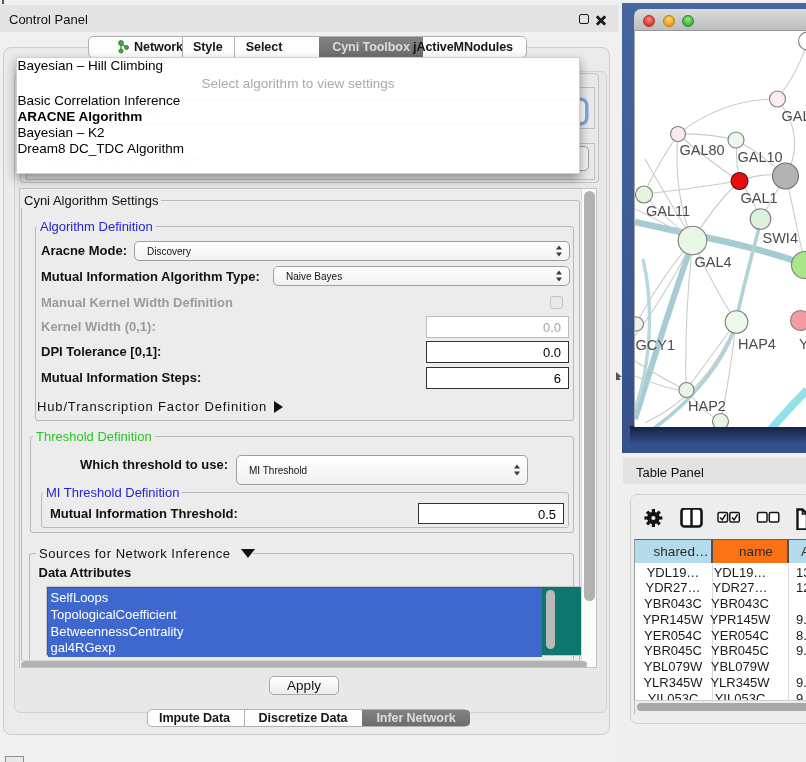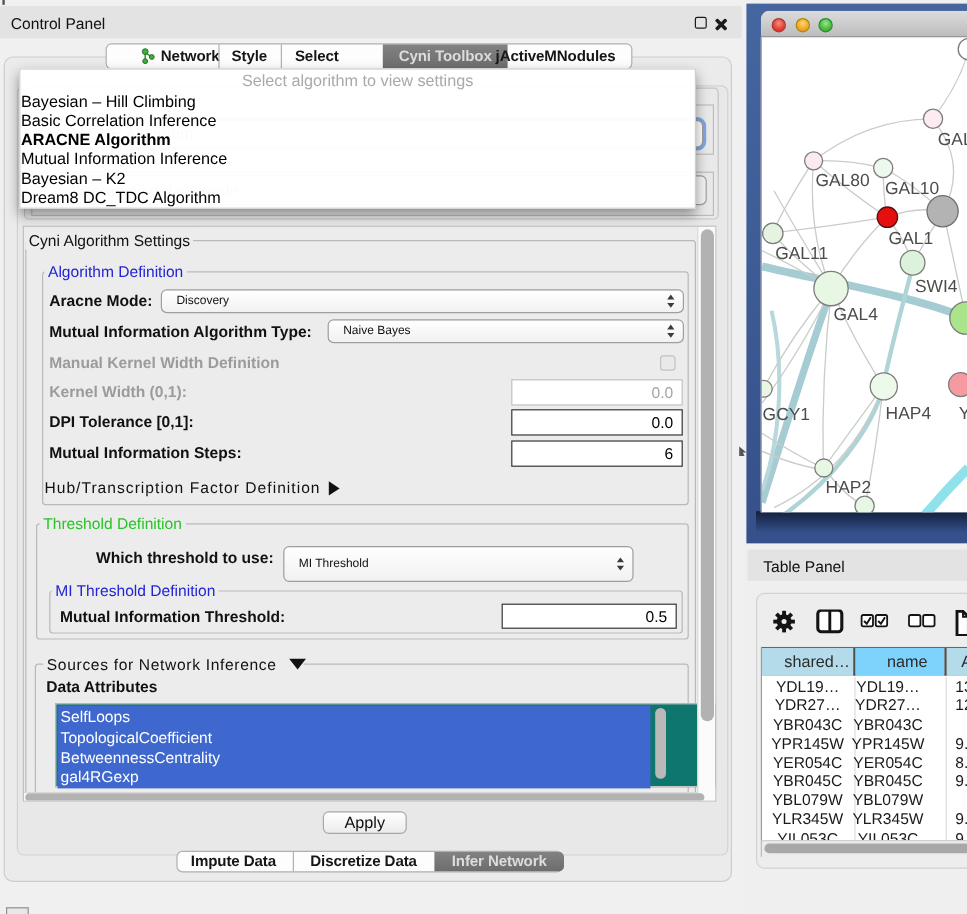--- a/index.html
+++ b/index.html
@@ -158,25 +158,24 @@
     Network</div>
   <div class="segsep" style="left:92.5px;"></div>
   <div class="segitem" style="left:92.5px; width:52.5px;">Style</div>
   <div class="segsep" style="left:145px;"></div>
   <div class="segitem" style="left:145px; width:60px;">Select</div>
   <div class="segitem segdark" style="left:205px; width:104px;margin-left:25px;">Cyni Toolbox</div>
   <div class="segitem" style="left:309px; width:130px;">jActiveMNodules</div>
 </div>
 
 <div class="abs" style="left:16px; top:57px; width:564px; height:117px; background:rgba(255,255,255,0.97); border:1px solid #cfcfcf; box-shadow:0 5px 10px rgba(0,0,0,0.4); font-size:13.5px;">
+  <div style="padding-left:0.5px; height:16.1px; line-height:16.1px;">Bayesian – Hill Climbing</div>
   <div style="text-align:center; color:#a9a9a9; height:19px; line-height:19px;">Select algorithm to view settings</div>
-  <div style="padding-left:0.5px; height:16.1px; line-height:16.1px;">Bayesian – Hill Climbing</div>
   <div style="padding-left:0.5px; height:16.1px; line-height:16.1px;">Basic Correlation Inference</div>
   <div style="padding-left:0.5px; height:16.1px; line-height:16.1px; font-weight:bold;">ARACNE Algorithm</div>
-  <div style="padding-left:0.5px; height:16.1px; line-height:16.1px;">Mutual Information Inference</div>
   <div style="padding-left:0.5px; height:16.1px; line-height:16.1px;">Bayesian – K2</div>
   <div style="padding-left:0.5px; height:16.1px; line-height:16.1px;">Dream8 DC_TDC Algorithm</div>
 </div>
 
 <svg class="abs" style="left:615px; top:371px;" width="8" height="10" viewBox="0 0 8 10">
   <path d="M1 9 L1 1 L7 6 L4 6 L5.5 9 Z" fill="#3a3a3a" opacity="0.85"></path>
 </svg>
 
 <div class="abs" style="left:622px; top:3px; width:184px; height:450px; background:linear-gradient(#46669f,#35508a);"></div>
 
@@ -302,21 +301,21 @@
 
   <path d="M 153.5 21.5 L 153.5 1.5 L 158.5 1.5 L 163 6 L 163 21.5 Z" fill="#fff" stroke="#141414" stroke-width="2.4"></path>
   <path d="M 158.5 1.5 L 158.5 6 L 163 6" fill="none" stroke="#141414" stroke-width="1.6"></path>
 </svg>
 
 <div class="abs" style="left:634px; top:538.5px; width:172px; height:161px; background:#fff; overflow:hidden; font-size:13px; color:#1a1a1a; border-left:1px solid #9a9a9a;">
 
   <div class="abs" style="left:0; top:0; width:172px; height:24.5px; border-top:1px solid #666; border-bottom:1px solid #a8a8a8; font-size:13.5px;">
     <div class="abs" style="left:0; top:0; width:76px; height:23.5px; background:#b4dbe9; color:#2b2b2b; line-height:23.5px; text-align:center; text-indent:16px;">shared…</div>
     <div class="abs" style="left:76px; top:0; width:2px; height:23.5px; background:#4f4f4f;"></div>
-    <div class="abs" style="left:78px; top:0; width:74px; height:23.5px; background:#7dd3fc; color:#2b2b2b; line-height:23.5px; text-align:center; text-indent:12px;">name</div>
+    <div class="abs" style="left:78px; top:0; width:74px; height:23.5px; background:#f97316; color:#2b2b2b; line-height:23.5px; text-align:center; text-indent:12px;">name</div>
     <div class="abs" style="left:152px; top:0; width:2px; height:23.5px; background:#4f4f4f;"></div>
     <div class="abs" style="left:154px; top:0; width:18px; height:23.5px; background:#b4dbe9; color:#2b2b2b; padding-left:12px; line-height:23.5px;">A</div>
   </div>
 
   <div class="abs" style="left:76.5px; top:25px; width:1px; height:136px; background:#dcdcdc;"></div>
   <div class="abs" style="left:152.5px; top:25px; width:1px; height:136px; background:#dcdcdc;"></div>
 
   <div id="rows">
       <div class="abs" style="left:0;top:26px;width:172px;height:15.75px;line-height:15.75px;">
         <div class="abs" style="left:0;width:76px;text-align:center;">YDL19…</div>

